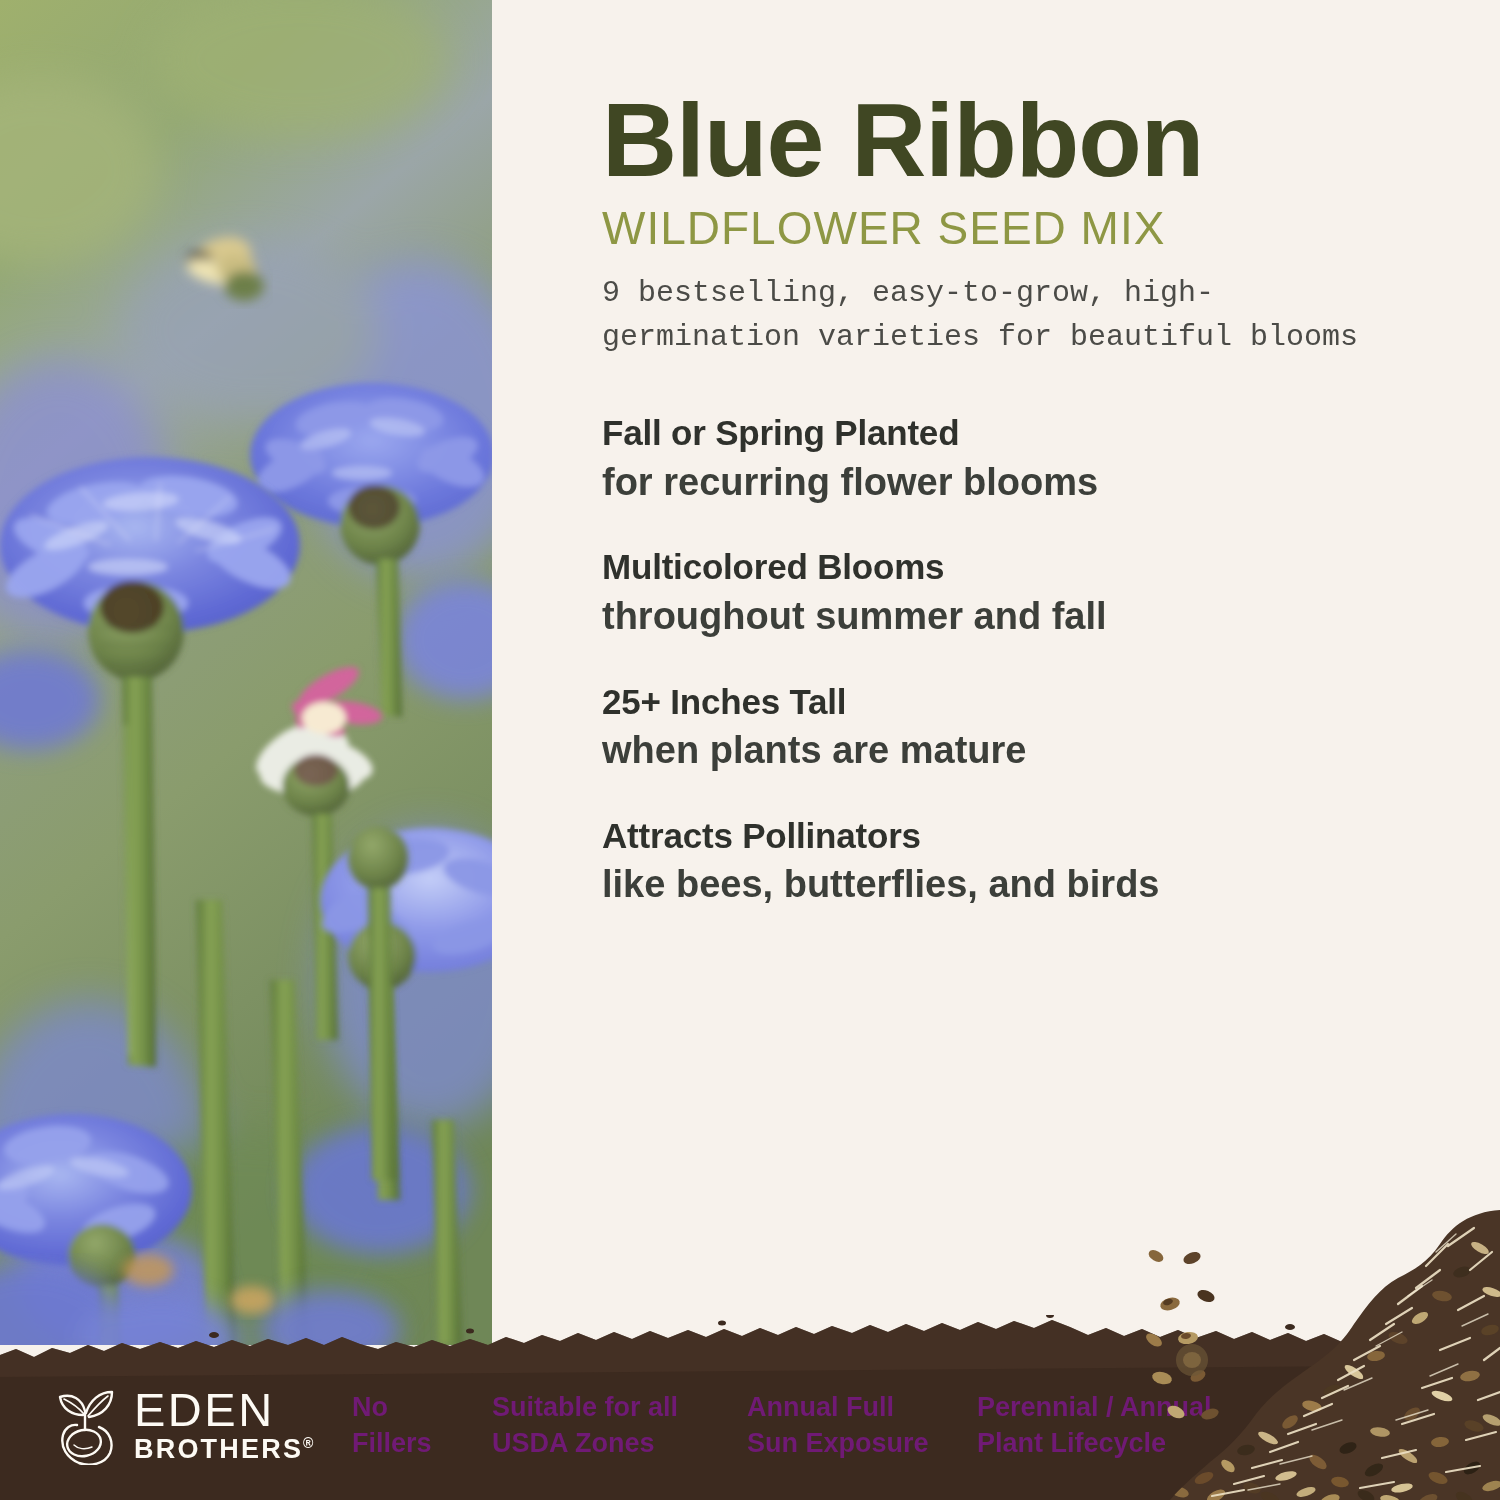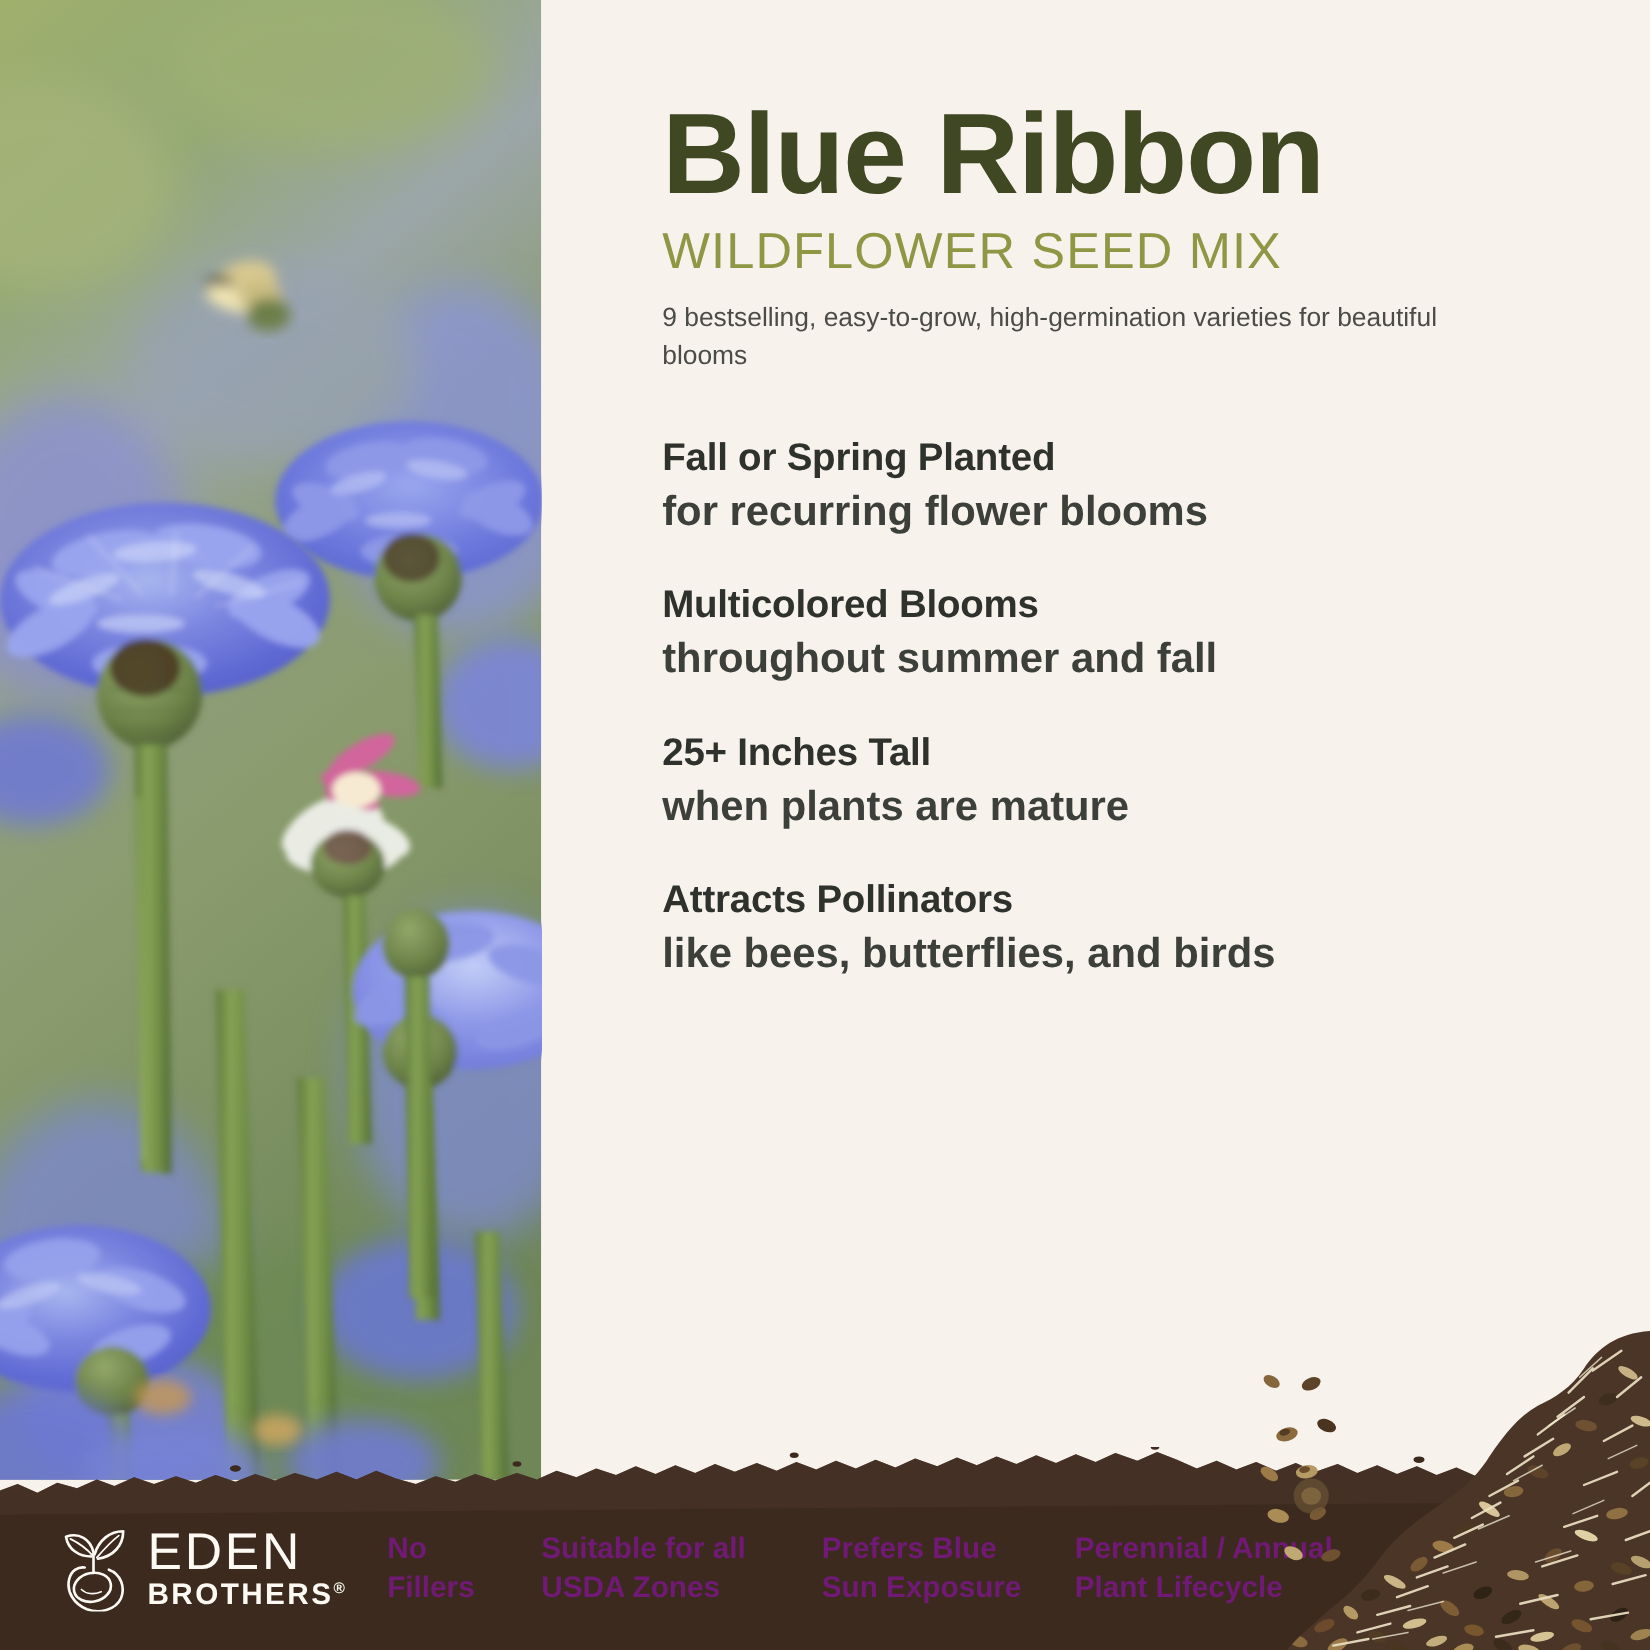--- a/index.html
+++ b/index.html
@@ -40,24 +40,25 @@
     margin-top:12px;
     font-size:46px;
     font-weight:400;
     letter-spacing:1px;
     line-height:1.05;
     color:#8e9744;
     white-space:nowrap;
   }
   .desc {
     margin-top:20px;
-    font-size:24px;
+    font-size:30px;
     line-height:1.45;
     color:#4b4b47;
     max-width:760px;
+    font-family:Liberation Mono, monospace;
   }
 
   .features { margin-top:52px; }
   .feature { margin-bottom:38px; }
   .feature:last-child { margin-bottom:0; }
   .f-head {
     font-size:35px;
     font-weight:bold;
     color:#2f312c;
     line-height:1.25;
@@ -433,21 +434,21 @@
       <div class="callouts">
         <div class="callout c1">
           <div>No</div>
           <div>Fillers</div>
         </div>
         <div class="callout c2">
           <div>Suitable for all</div>
           <div>USDA Zones</div>
         </div>
         <div class="callout c3">
-          <div>Prefers Blue</div>
+          <div>Annual Full</div>
           <div>Sun Exposure</div>
         </div>
         <div class="callout c4">
           <div>Perennial / Annual</div>
           <div>Plant Lifecycle</div>
         </div>
       </div>
     </div>
   </div>
 

